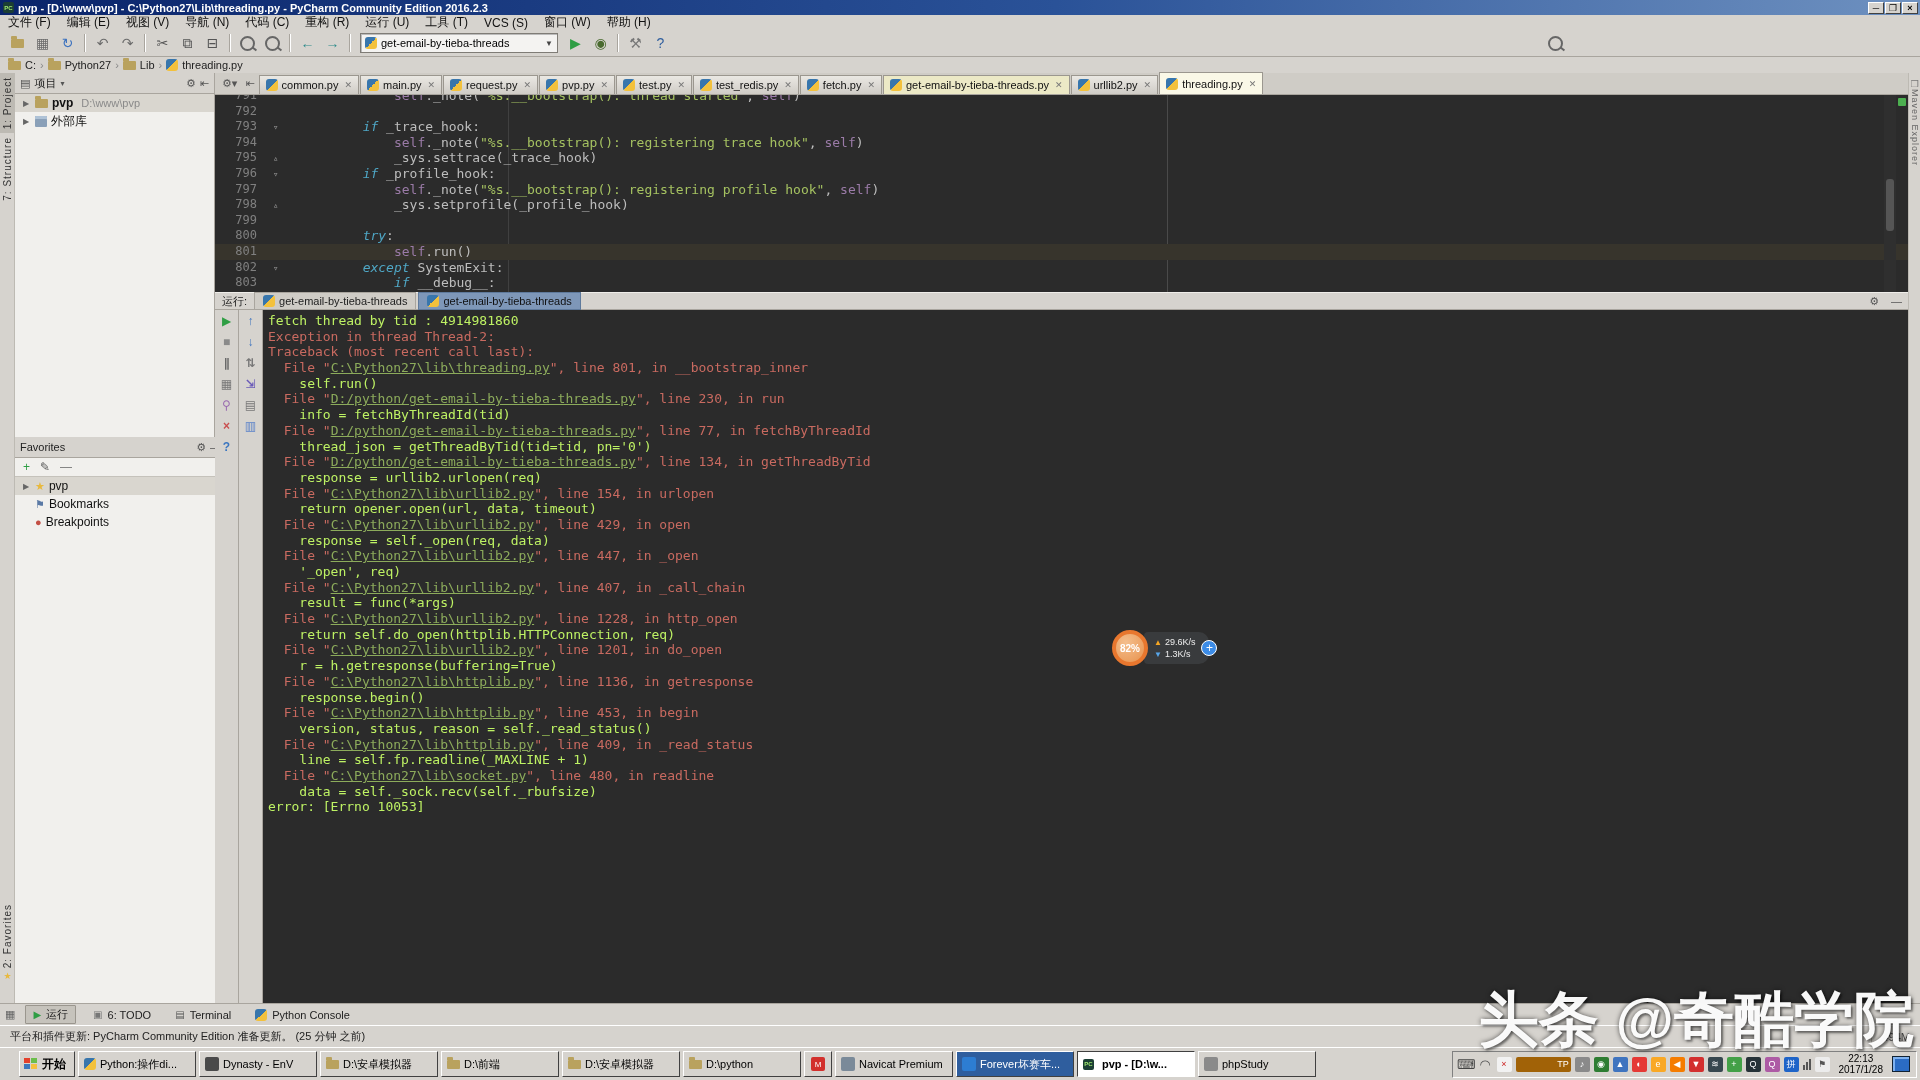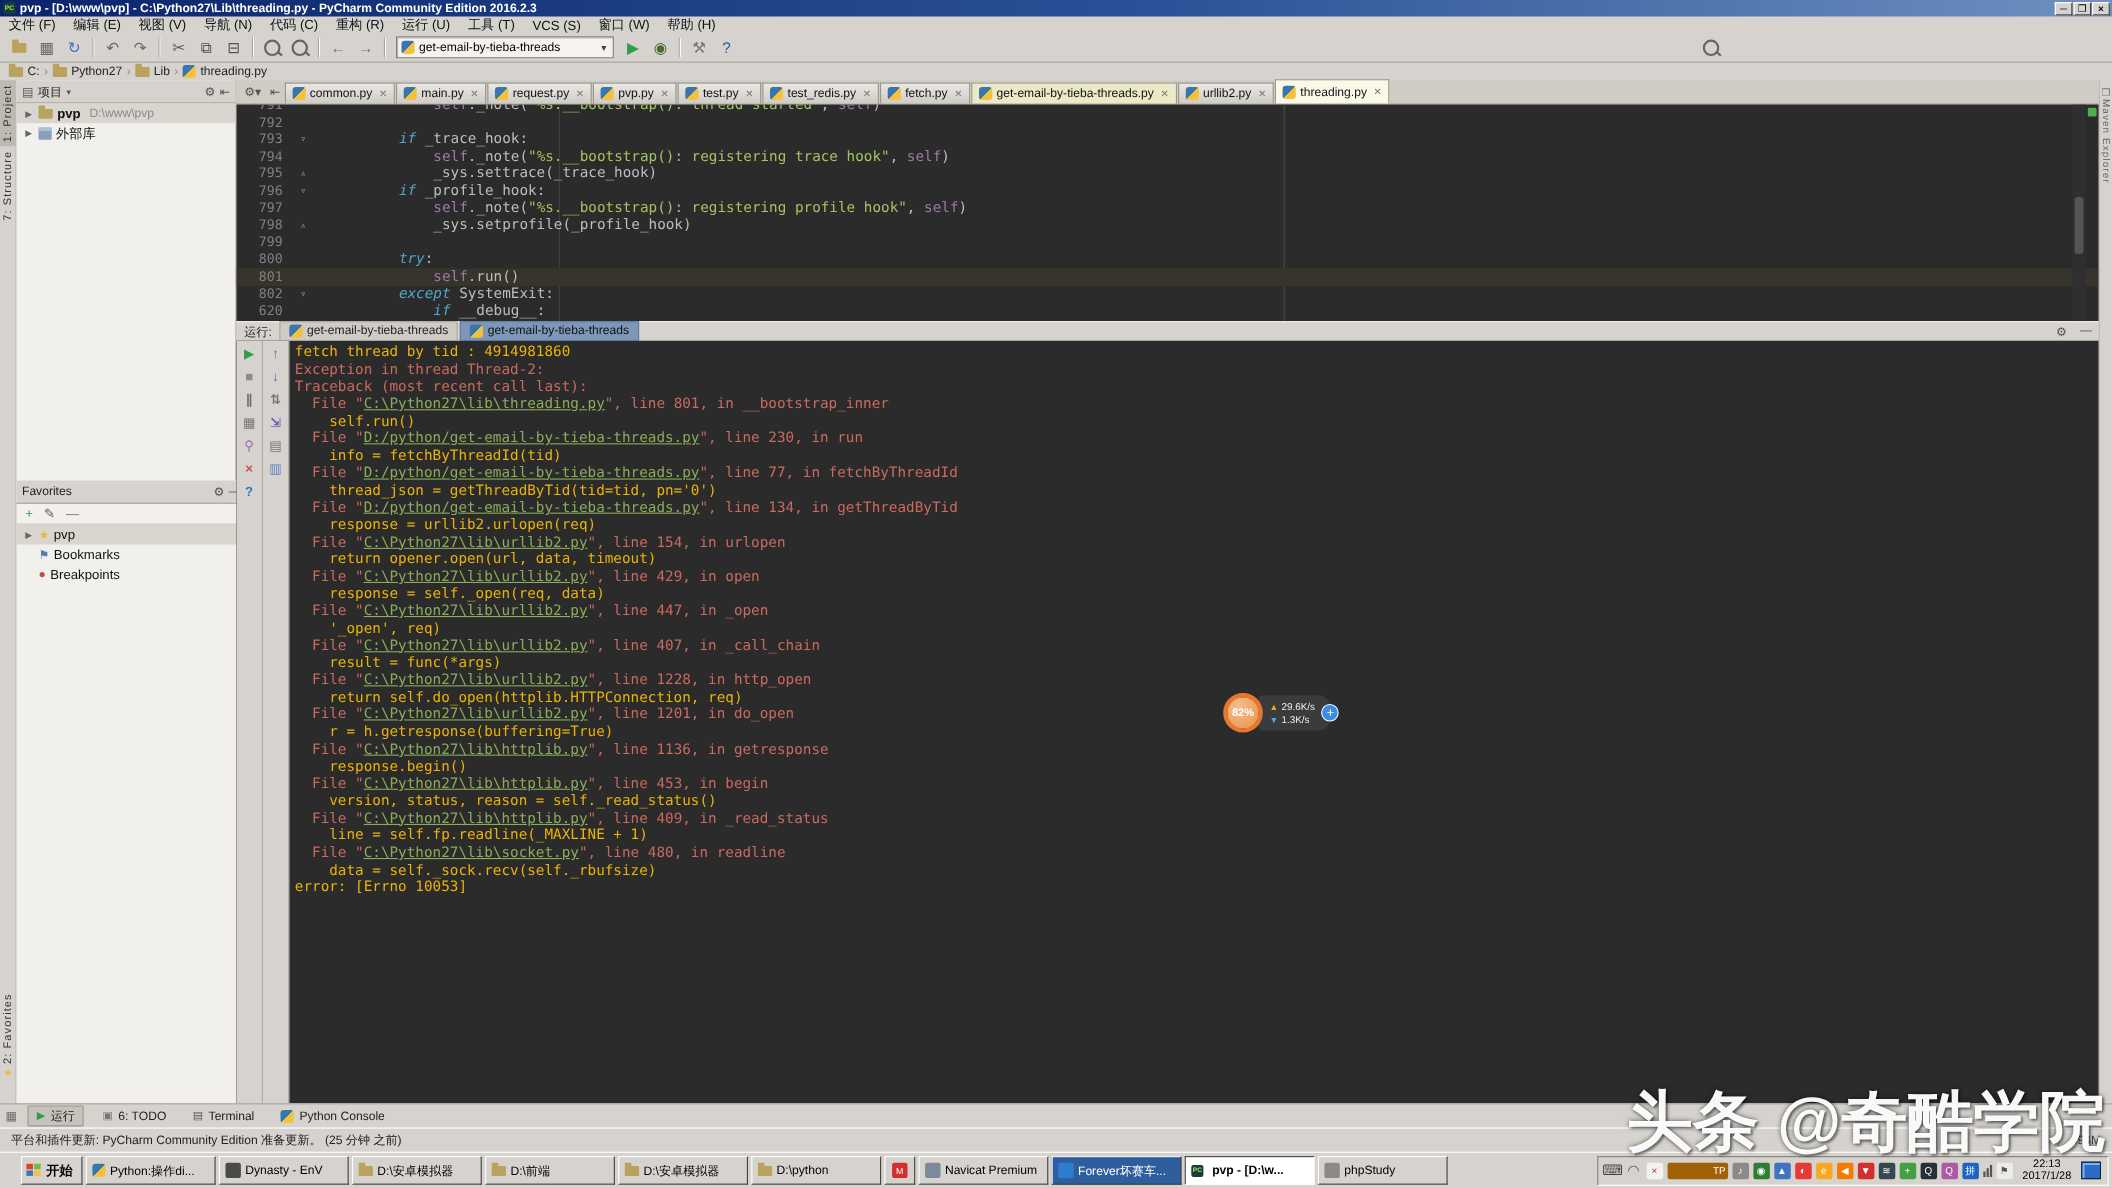--- a/index.html
+++ b/index.html
@@ -39,21 +39,21 @@
   .crumb{display:flex;align-items:center;gap:4px;}
   .crumb-sep{color:#888;font-size:11px;}
   
   #leftstripe{left:0;top:73px;width:15px;height:930px;background:#D6D3CE;border-right:1px solid #BDBAB3;box-sizing:border-box;}
   .stripe-btn{width:15px;display:flex;flex-direction:column;align-items:center;color:#333;font-size:10px;padding:4px 0;box-sizing:border-box;}
   .stripe-btn.pressed{background:#BDBAB3;}
   .vtext{writing-mode:vertical-rl;transform:rotate(180deg);white-space:nowrap;letter-spacing:1px;}
   .vtext-r{writing-mode:vertical-rl;white-space:nowrap;letter-spacing:1px;}
   
   #projectpanel{left:15px;top:73px;width:200px;height:364px;background:#F1F0ED;border-right:1px solid #A9A59E;box-sizing:border-box;}
-  #favpanel{left:15px;top:437px;width:212px;height:566px;background:#F1F0ED;border-right:3px solid #f97316;box-sizing:border-box;}
+  #favpanel{left:15px;top:437px;width:212px;height:566px;background:#F1F0ED;border-right:1px solid #f97316;box-sizing:border-box;}
   .panel-head{height:20px;background:#D6D3CE;border-bottom:1px solid #A9A59E;display:flex;align-items:center;
     font-size:11px;color:#222;padding:0 5px;gap:4px;}
   .panel-head .ic{color:#555;font-size:11px;}
   .panel-head .spring{flex:1;}
   .tree-row{height:18px;display:flex;align-items:center;gap:4px;font-size:12px;color:#111;padding-left:8px;white-space:nowrap;}
   .tree-row .arrow{color:#666;font-size:8px;width:8px;}
   .tree-row.sel{background:#D9D6CF;}
   .tree-path{color:#8a8a8a;font-size:11px;margin-left:4px;}
   .mini-lib{width:12px;height:11px;background:#8AA0B8;border-radius:1px;box-shadow:inset 0 3px 0 #AEC2D6;flex:none;}
   .fav-toolbar{height:18px;border-bottom:1px solid #C5C2BB;display:flex;align-items:center;gap:10px;padding-left:8px;font-size:12px;}
@@ -93,21 +93,21 @@
   .rtab.sel{background:#7E97B8;border-color:#5F7globals Bah;}
   .rtab.sel{background:#7E97B8;border-color:#5F7A9C;color:#101010;}
   .runhead-ic{font-size:11px;color:#555;padding:0 6px;}
   
   #console{left:215px;top:310px;width:1693px;height:693px;background:#2B2B2B;overflow:hidden;}
   .ctool{position:absolute;top:0;bottom:0;width:24px;background:#D6D3CE;border-right:1px solid #A9A59E;box-sizing:border-box;}
   #ctoolA{left:0;} #ctoolB{left:24px;}
   .cicon{width:23px;height:21px;display:flex;align-items:center;justify-content:center;font-size:12px;}
   #clines{position:absolute;left:53px;top:3px;right:0;}
   .cline{height:15.7px;line-height:15.7px;font-family:"DejaVu Sans Mono",monospace;font-size:13px;white-space:pre;}
-  .o{color:#eab308;text-align:center;} .e{color:#C96A60;}
+  .o{color:#bef264;text-align:center;} .e{color:#C96A60;}
   .l{color:#8CAB5B;text-decoration:underline;}
   
   #twbar{left:0;top:1003px;width:1920px;height:22px;background:#D6D3CE;border-top:1px solid #A9A59E;
     display:flex;align-items:center;font-size:11px;gap:10px;padding-left:5px;box-sizing:border-box;color:#222;}
   .tw-item{display:flex;align-items:center;gap:5px;padding:1px 7px;}
   .tw-item.pressed{background:#C6C3BC;border:1px solid #9a968e;border-radius:1px;}
   #statusbar{left:0;top:1025px;width:1920px;height:22px;background:#D6D3CE;border-top:1px solid #FFFFFF;
     display:flex;align-items:center;font-size:11px;color:#222;padding:0 10px;box-sizing:border-box;}
   #memchip{margin-left:auto;border-left:1px solid #A9A59E;padding-left:10px;color:#444;}
   
@@ -368,21 +368,21 @@
       <div class="eline"><span class="num">793</span><span class="mark">▿</span><span class="code"><span class="pln">        </span><span class="kw">if</span><span class="pln"> _trace_hook:</span></span></div>
       <div class="eline"><span class="num">794</span><span class="code"><span class="pln">            </span><span class="slf">self</span><span class="pln">._note(</span><span class="str">"%s.__bootstrap(): registering trace hook"</span><span class="pln">, </span><span class="slf">self</span><span class="pln">)</span></span></div>
       <div class="eline"><span class="num">795</span><span class="mark">▵</span><span class="code"><span class="pln">            _sys.settrace(_trace_hook)</span></span></div>
       <div class="eline"><span class="num">796</span><span class="mark">▿</span><span class="code"><span class="pln">        </span><span class="kw">if</span><span class="pln"> _profile_hook:</span></span></div>
       <div class="eline"><span class="num">797</span><span class="code"><span class="pln">            </span><span class="slf">self</span><span class="pln">._note(</span><span class="str">"%s.__bootstrap(): registering profile hook"</span><span class="pln">, </span><span class="slf">self</span><span class="pln">)</span></span></div>
       <div class="eline"><span class="num">798</span><span class="mark">▵</span><span class="code"><span class="pln">            _sys.setprofile(_profile_hook)</span></span></div>
       <div class="eline"><span class="num">799</span><span class="code"></span></div>
       <div class="eline"><span class="num">800</span><span class="code"><span class="pln">        </span><span class="kw">try</span><span class="pln">:</span></span></div>
       <div class="eline cur"><span class="num">801</span><span class="code"><span class="pln">            </span><span class="slf">self</span><span class="pln">.run()</span></span></div>
       <div class="eline"><span class="num">802</span><span class="mark">▿</span><span class="code"><span class="pln">        </span><span class="kw">except</span><span class="pln"> SystemExit:</span></span></div>
-      <div class="eline"><span class="num">620</span><span class="code"><span class="pln">            </span><span class="kw">if</span><span class="pln"> __debug__:</span></span></div>
+      <div class="eline"><span class="num">803</span><span class="code"><span class="pln">            </span><span class="kw">if</span><span class="pln"> __debug__:</span></span></div>
     </div>
   <div id="edscroll">
     <div id="edthumb"></div>
   </div>
   <div id="okbadge"></div>
 </div>
 
 <div id="runhead" class="abs">
   <span class="runlabel">运行:</span>
   <span id="runtabs" style="display:flex;align-items:center;">

